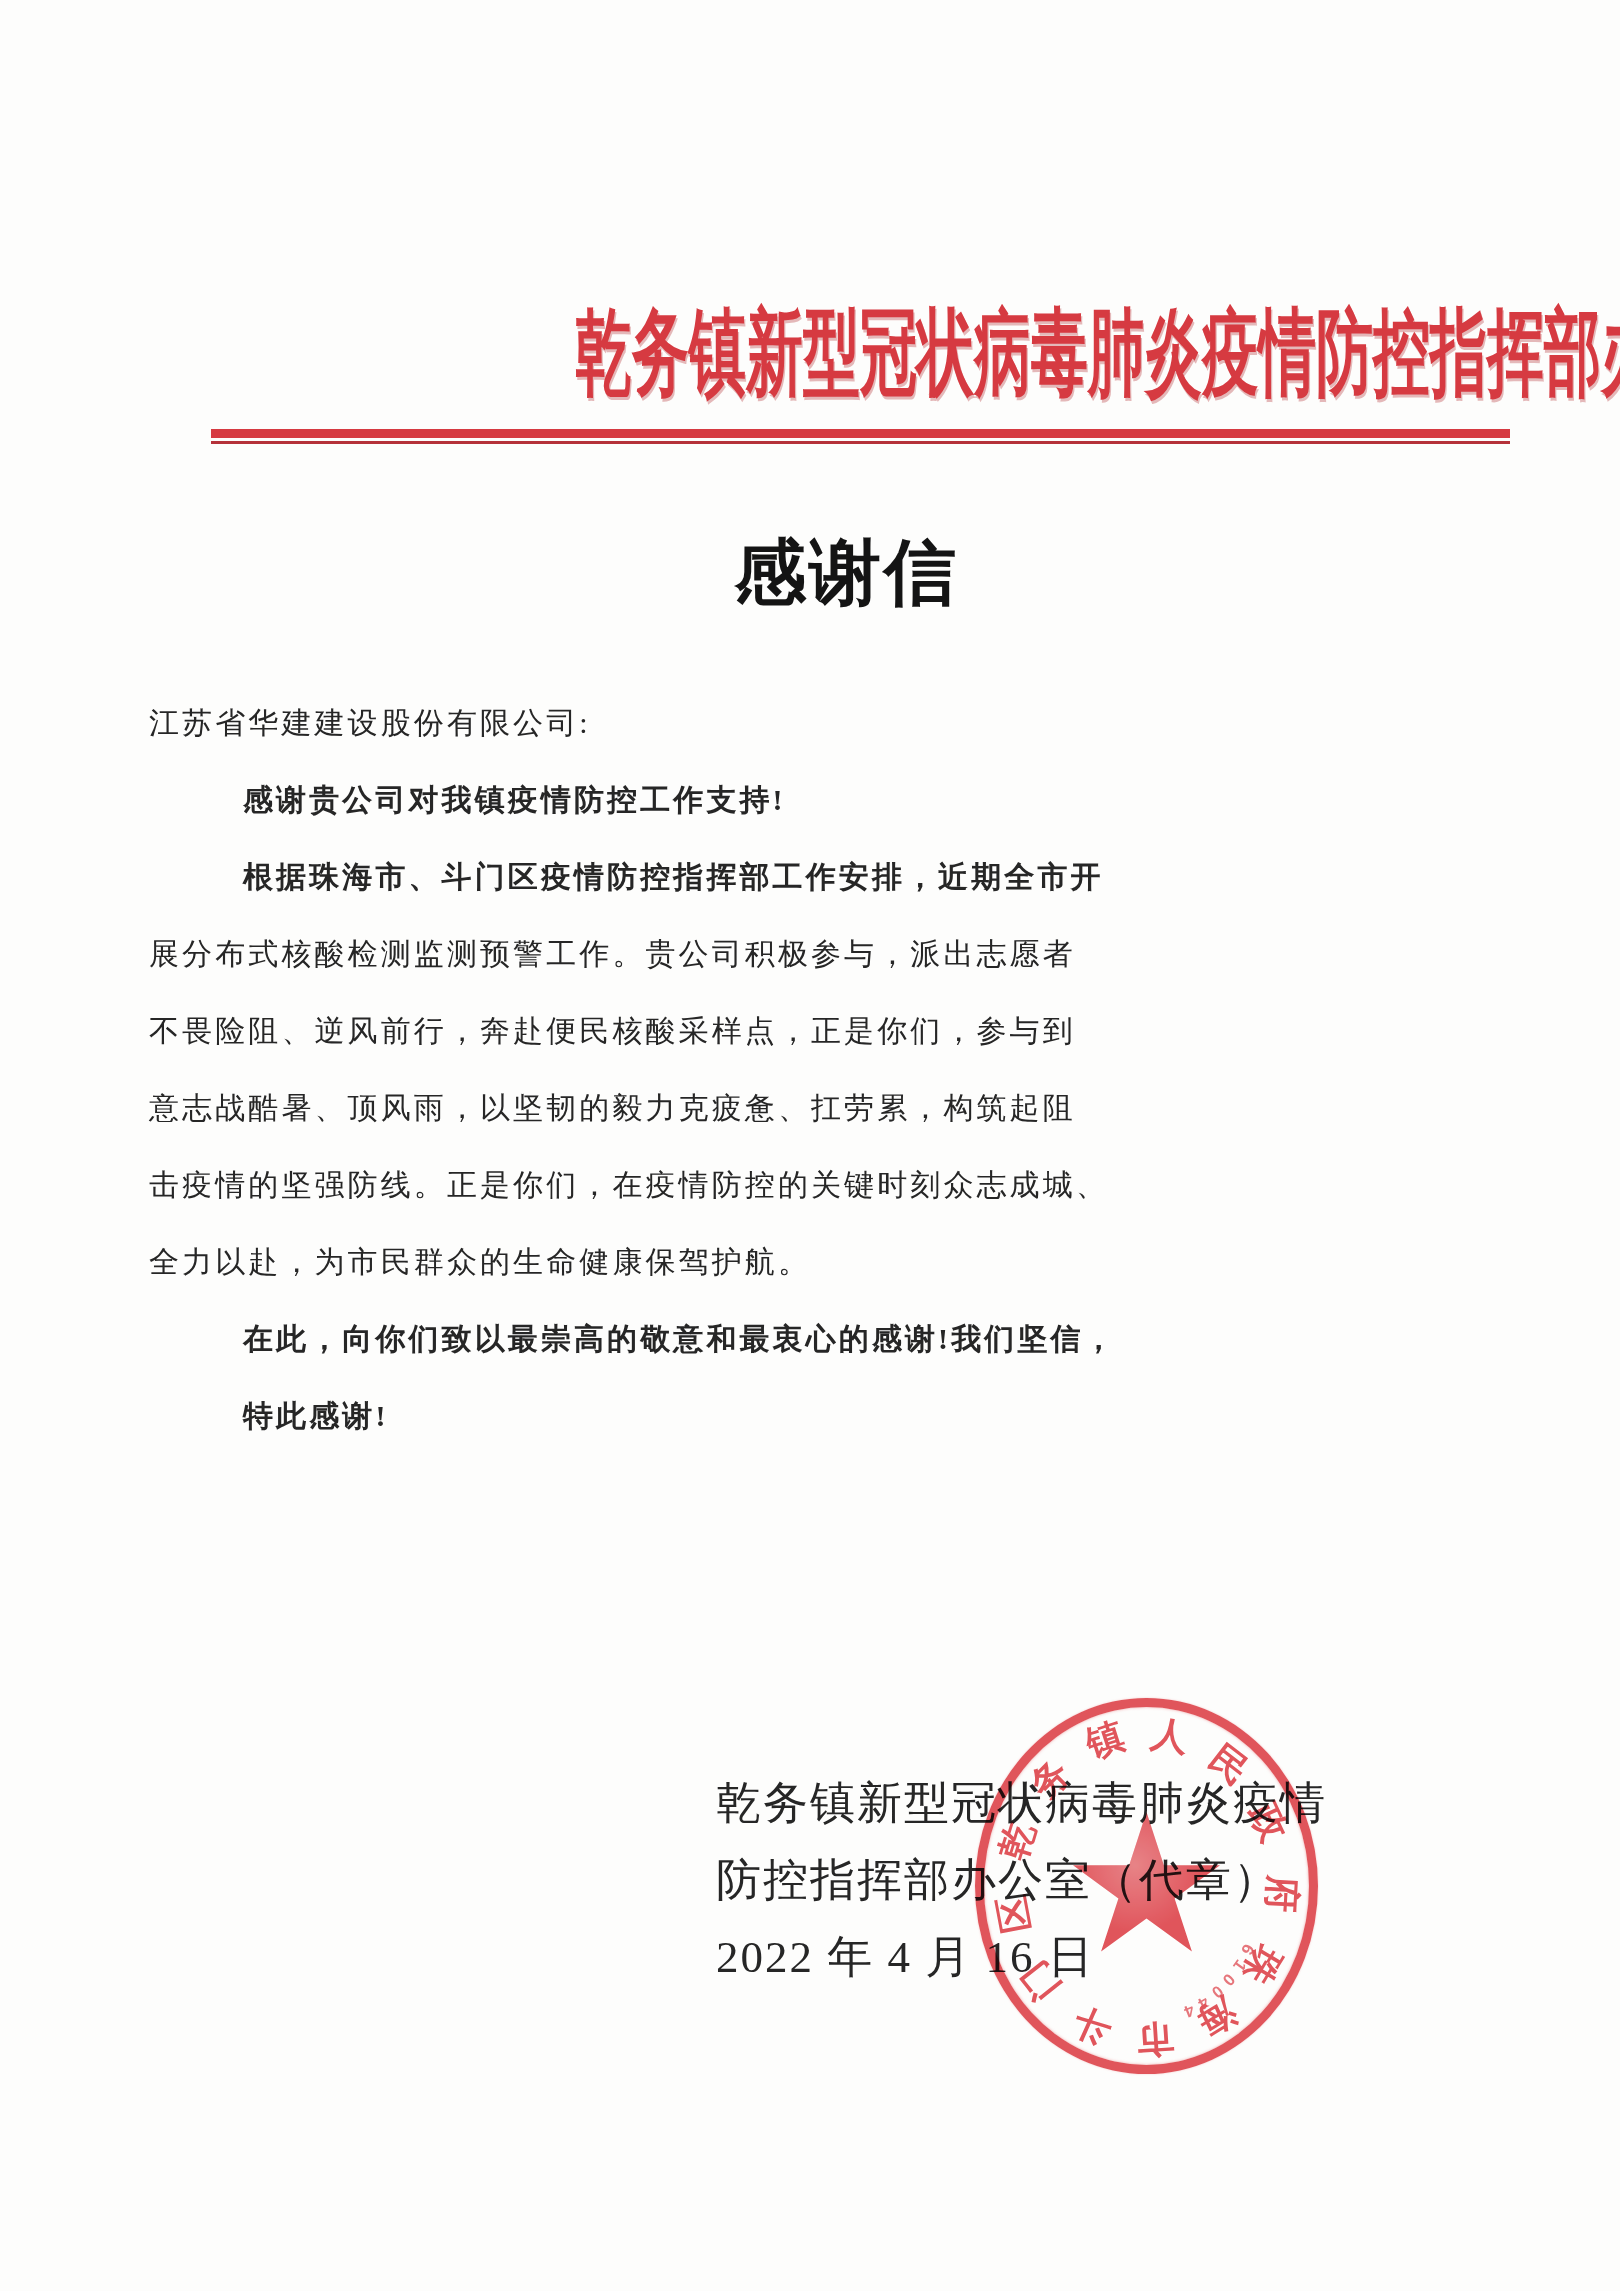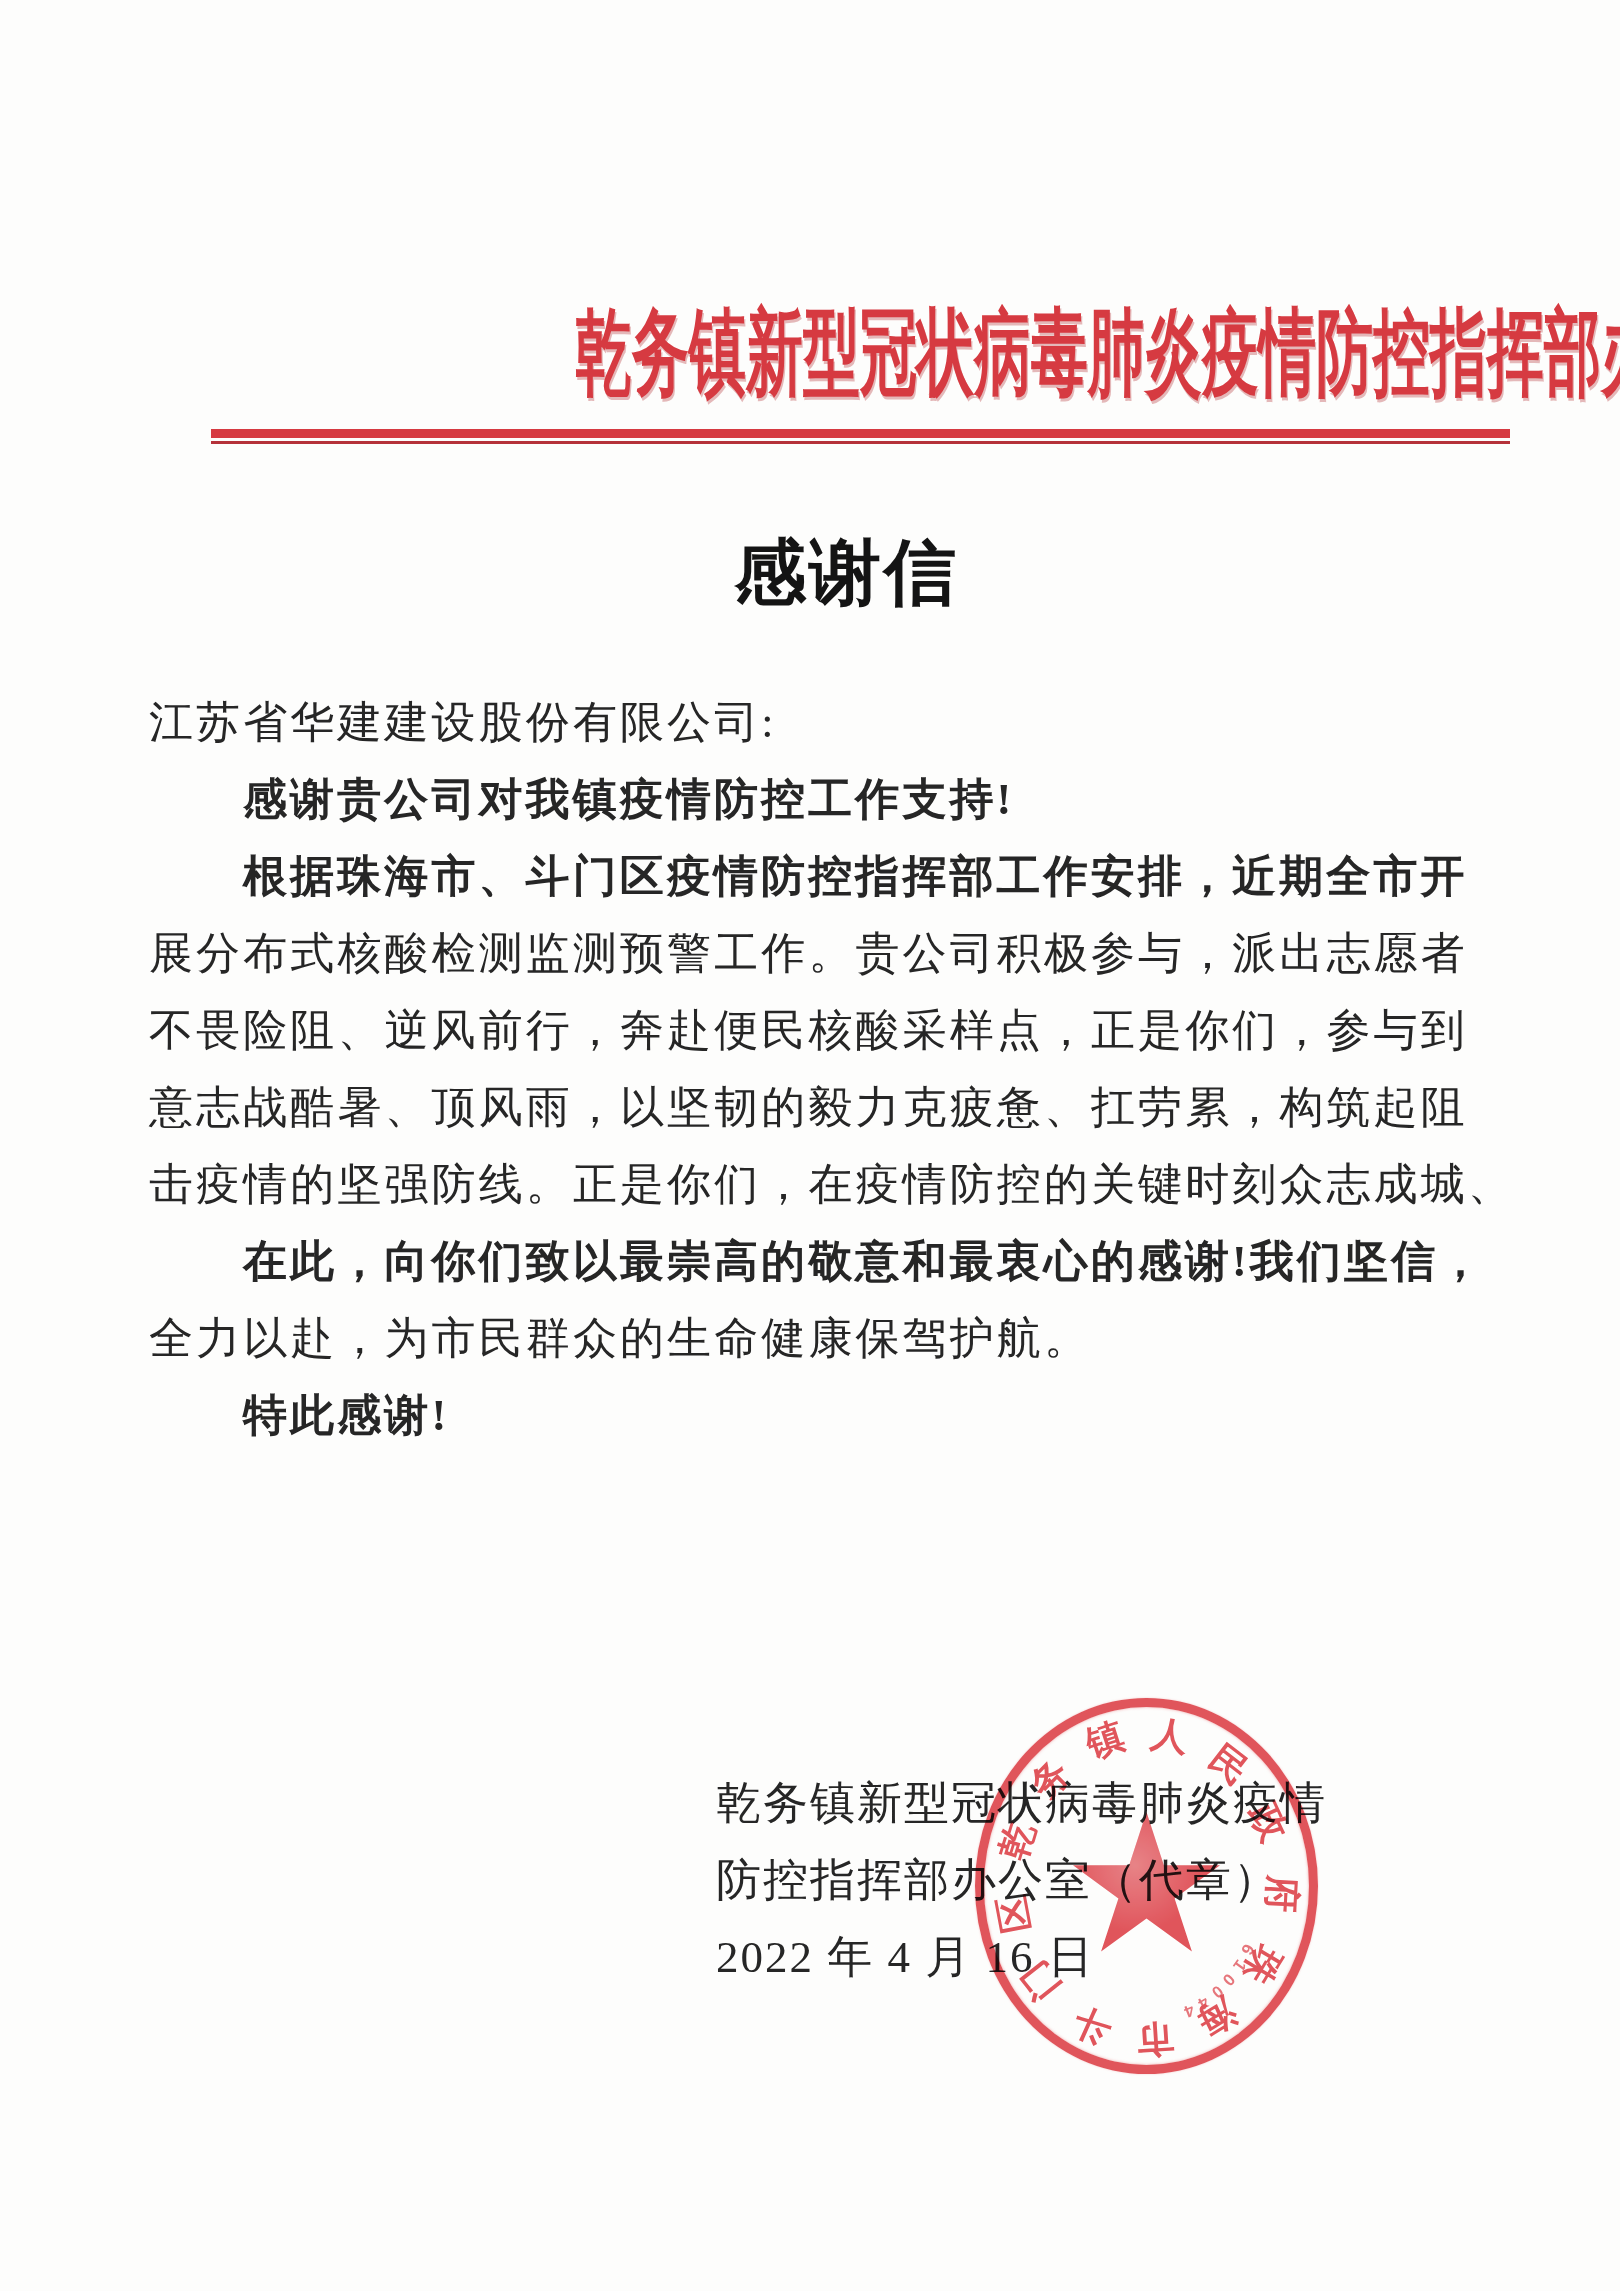--- a/index.html
+++ b/index.html
@@ -40,21 +40,21 @@
     text-align:center;
     font-size:72px;font-weight:bold;letter-spacing:2.9px;
     color:#141414;line-height:88px;
   }
   
   .body-lines{
     position:absolute;top:684px;left:149px;width:1364px;
   }
   .bline{
     height:77px;line-height:77px;
-    font-size:44px;letter-spacing:3.1px;
+    font-size:30px;letter-spacing:3.1px;
     color:var(--ink);
     white-space:nowrap;
   }
   .bline.indent{padding-left:94px;font-weight:bold;}
   
   .closing{
     position:absolute;top:1765px;left:716px;width:686px;
     text-align:left;color:var(--ink);
   }
   .cline{height:77px;line-height:77px;font-size:45px;letter-spacing:2px;white-space:nowrap;}
@@ -106,22 +106,22 @@
   <div class="doc-title">感谢信</div>
 
   <div class="body-lines">
       <div class="bline">江苏省华建建设股份有限公司:</div>
       <div class="bline indent">感谢贵公司对我镇疫情防控工作支持!</div>
       <div class="bline indent">根据珠海市、斗门区疫情防控指挥部工作安排，近期全市开</div>
       <div class="bline">展分布式核酸检测监测预警工作。贵公司积极参与，派出志愿者</div>
       <div class="bline">不畏险阻、逆风前行，奔赴便民核酸采样点，正是你们，参与到</div>
       <div class="bline">意志战酷暑、顶风雨，以坚韧的毅力克疲惫、扛劳累，构筑起阻</div>
       <div class="bline">击疫情的坚强防线。正是你们，在疫情防控的关键时刻众志成城、</div>
+      <div class="bline">全力以赴，为市民群众的生命健康保驾护航。</div>
       <div class="bline indent">在此，向你们致以最崇高的敬意和最衷心的感谢!我们坚信，</div>
-      <div class="bline">全力以赴，为市民群众的生命健康保驾护航。</div>
       <div class="bline indent">特此感谢!</div>
     </div>
 
   <div class="closing">
     <div class="cline">乾务镇新型冠状病毒肺炎疫情</div>
     <div class="cline">防控指挥部办公室（代章）</div>
     <div class="cline">2022 年 4 月 16 日</div>
   </div>
 
   <div class="seal">

